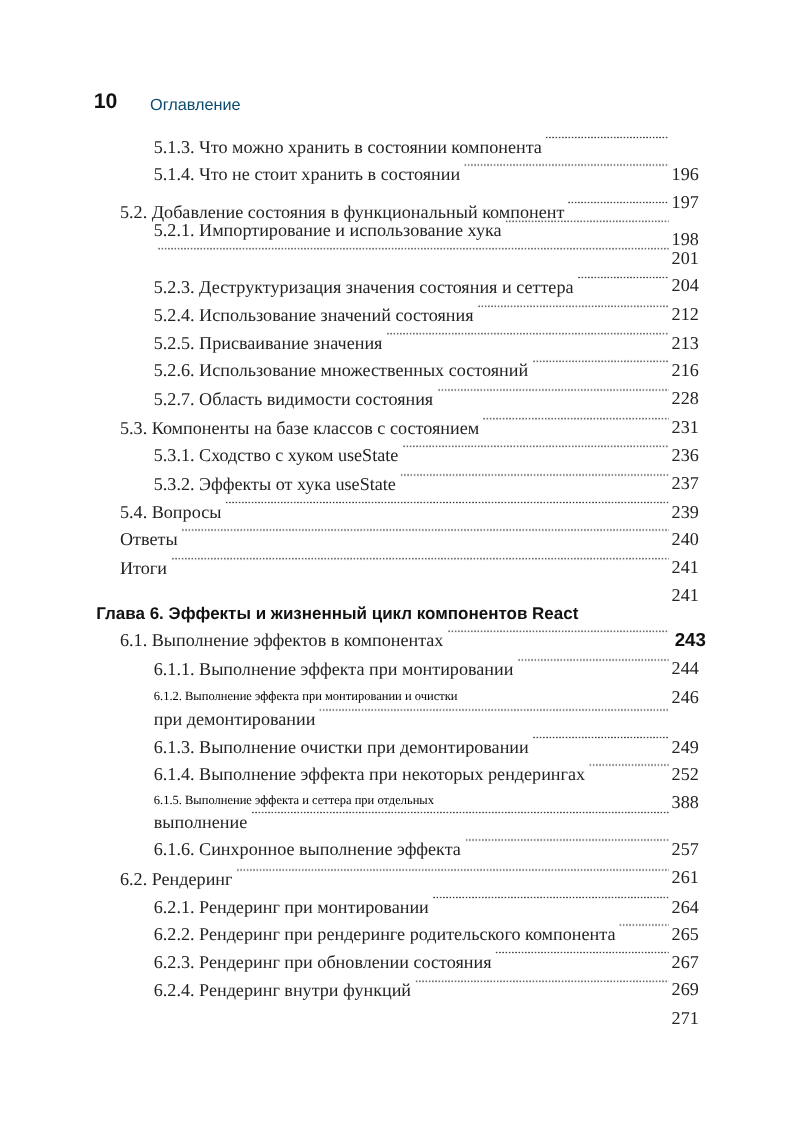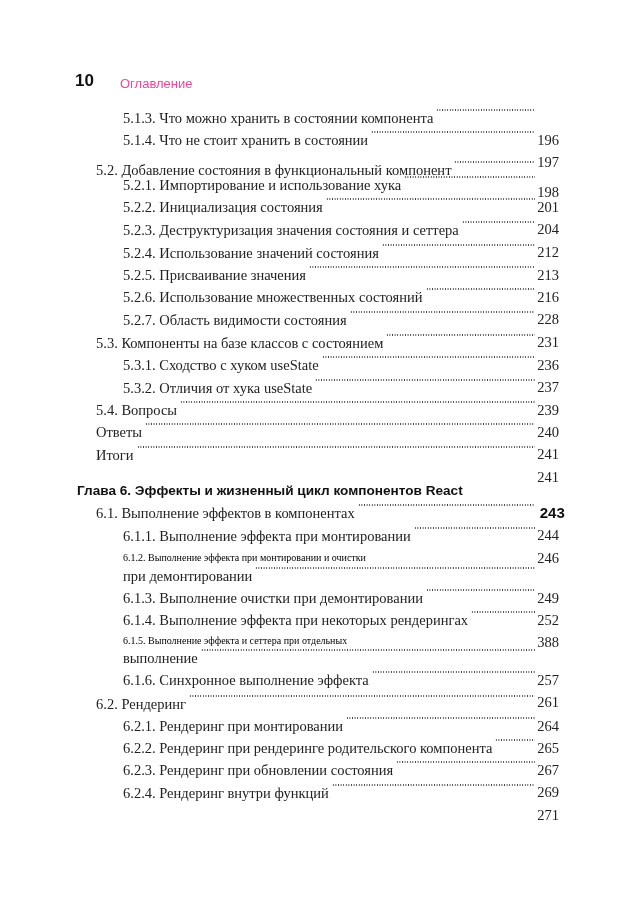--- a/index.html
+++ b/index.html
@@ -1,19 +1,19 @@
 <!DOCTYPE html>
 <html><head>
 <meta charset="utf-8">
 <style>
   html, body { margin: 0; padding: 0; background: #ffffff; }
   body { width: 637px; height: 900px; position: relative; overflow: hidden; color: #1f1f1f; }
   .page-header { position: absolute; top: 69px; left: 75px; height: 22px; display: flex; align-items: flex-end; }
   .page-number { font-family: "Liberation Sans", sans-serif; font-weight: bold; font-size: 17px; color: #111; width: 45px; }
-  .running-title { font-family: "Liberation Sans", sans-serif; font-size: 13px; color: #ec4899; }
+  .running-title { font-family: "Liberation Sans", sans-serif; font-size: 13px; color: #0c4a6e; }
 
   .toc-row { position: absolute; right: 78px; height: 20px; display: flex; align-items: center;
              font-family: "Liberation Serif", serif; font-size: 14.5px; line-height: 20px; color: #222; white-space: nowrap; }
   .toc-row .title { flex: 0 0 auto; }
   .toc-row .leader { flex: 1 1 auto; margin: 0 2px 0 3px; height: 4px; align-self: baseline;
       background-image: radial-gradient(circle, #444 0.65px, transparent 0.9px);
       background-size: 2.6px 4px; background-repeat: repeat-x; background-position: left bottom; }
   .toc-row .pg { flex: 0 0 auto; margin-top: 44px; }
   .toc-row.chapter { font-family: "Liberation Sans", sans-serif; font-weight: bold; font-size: 13.6px; color: #111; gap: 36px; }
   .toc-row.chapter .leader { background-image: radial-gradient(circle, #111 0.9px, transparent 1.1px); background-size: 3.4px 4px; }
@@ -46,21 +46,20 @@
       <span class="title">5.2. Добавление состояния в функциональный компонент</span>
       <span class="leader"></span>
       <span class="pg">198</span>
     </div>
   <div class="toc-row l2" style="top:175px">
       <span class="title">5.2.1. Импортирование и использование хука</span>
       <span class="leader"></span>
       <span class="pg">201</span>
     </div>
   <div class="toc-row l2" style="top:197px">
-      <span class="title">5.2.2. Инициализация состояния</span>
       <span class="leader"></span>
       <span class="pg">204</span>
     </div>
   <div class="toc-row l2" style="top:220px">
       <span class="title">5.2.3. Деструктуризация значения состояния и сеттера</span>
       <span class="leader"></span>
       <span class="pg">212</span>
     </div>
   <div class="toc-row l2" style="top:243px">
       <span class="title">5.2.4. Использование значений состояния</span>
@@ -86,21 +85,21 @@
       <span class="title">5.3. Компоненты на базе классов с состоянием</span>
       <span class="leader"></span>
       <span class="pg">236</span>
     </div>
   <div class="toc-row l2" style="top:355px">
       <span class="title">5.3.1. Сходство с хуком useState</span>
       <span class="leader"></span>
       <span class="pg">237</span>
     </div>
   <div class="toc-row l2" style="top:378px">
-      <span class="title">5.3.2. Отличия от хука useState</span>
+      <span class="title">5.3.2. Эффекты от хука useState</span>
       <span class="leader"></span>
       <span class="pg">239</span>
     </div>
   <div class="toc-row l1" style="top:400px">
       <span class="title">5.4. Вопросы</span>
       <span class="leader"></span>
       <span class="pg">240</span>
     </div>
   <div class="toc-row l1" style="top:422px">
       <span class="title">Ответы</span>

